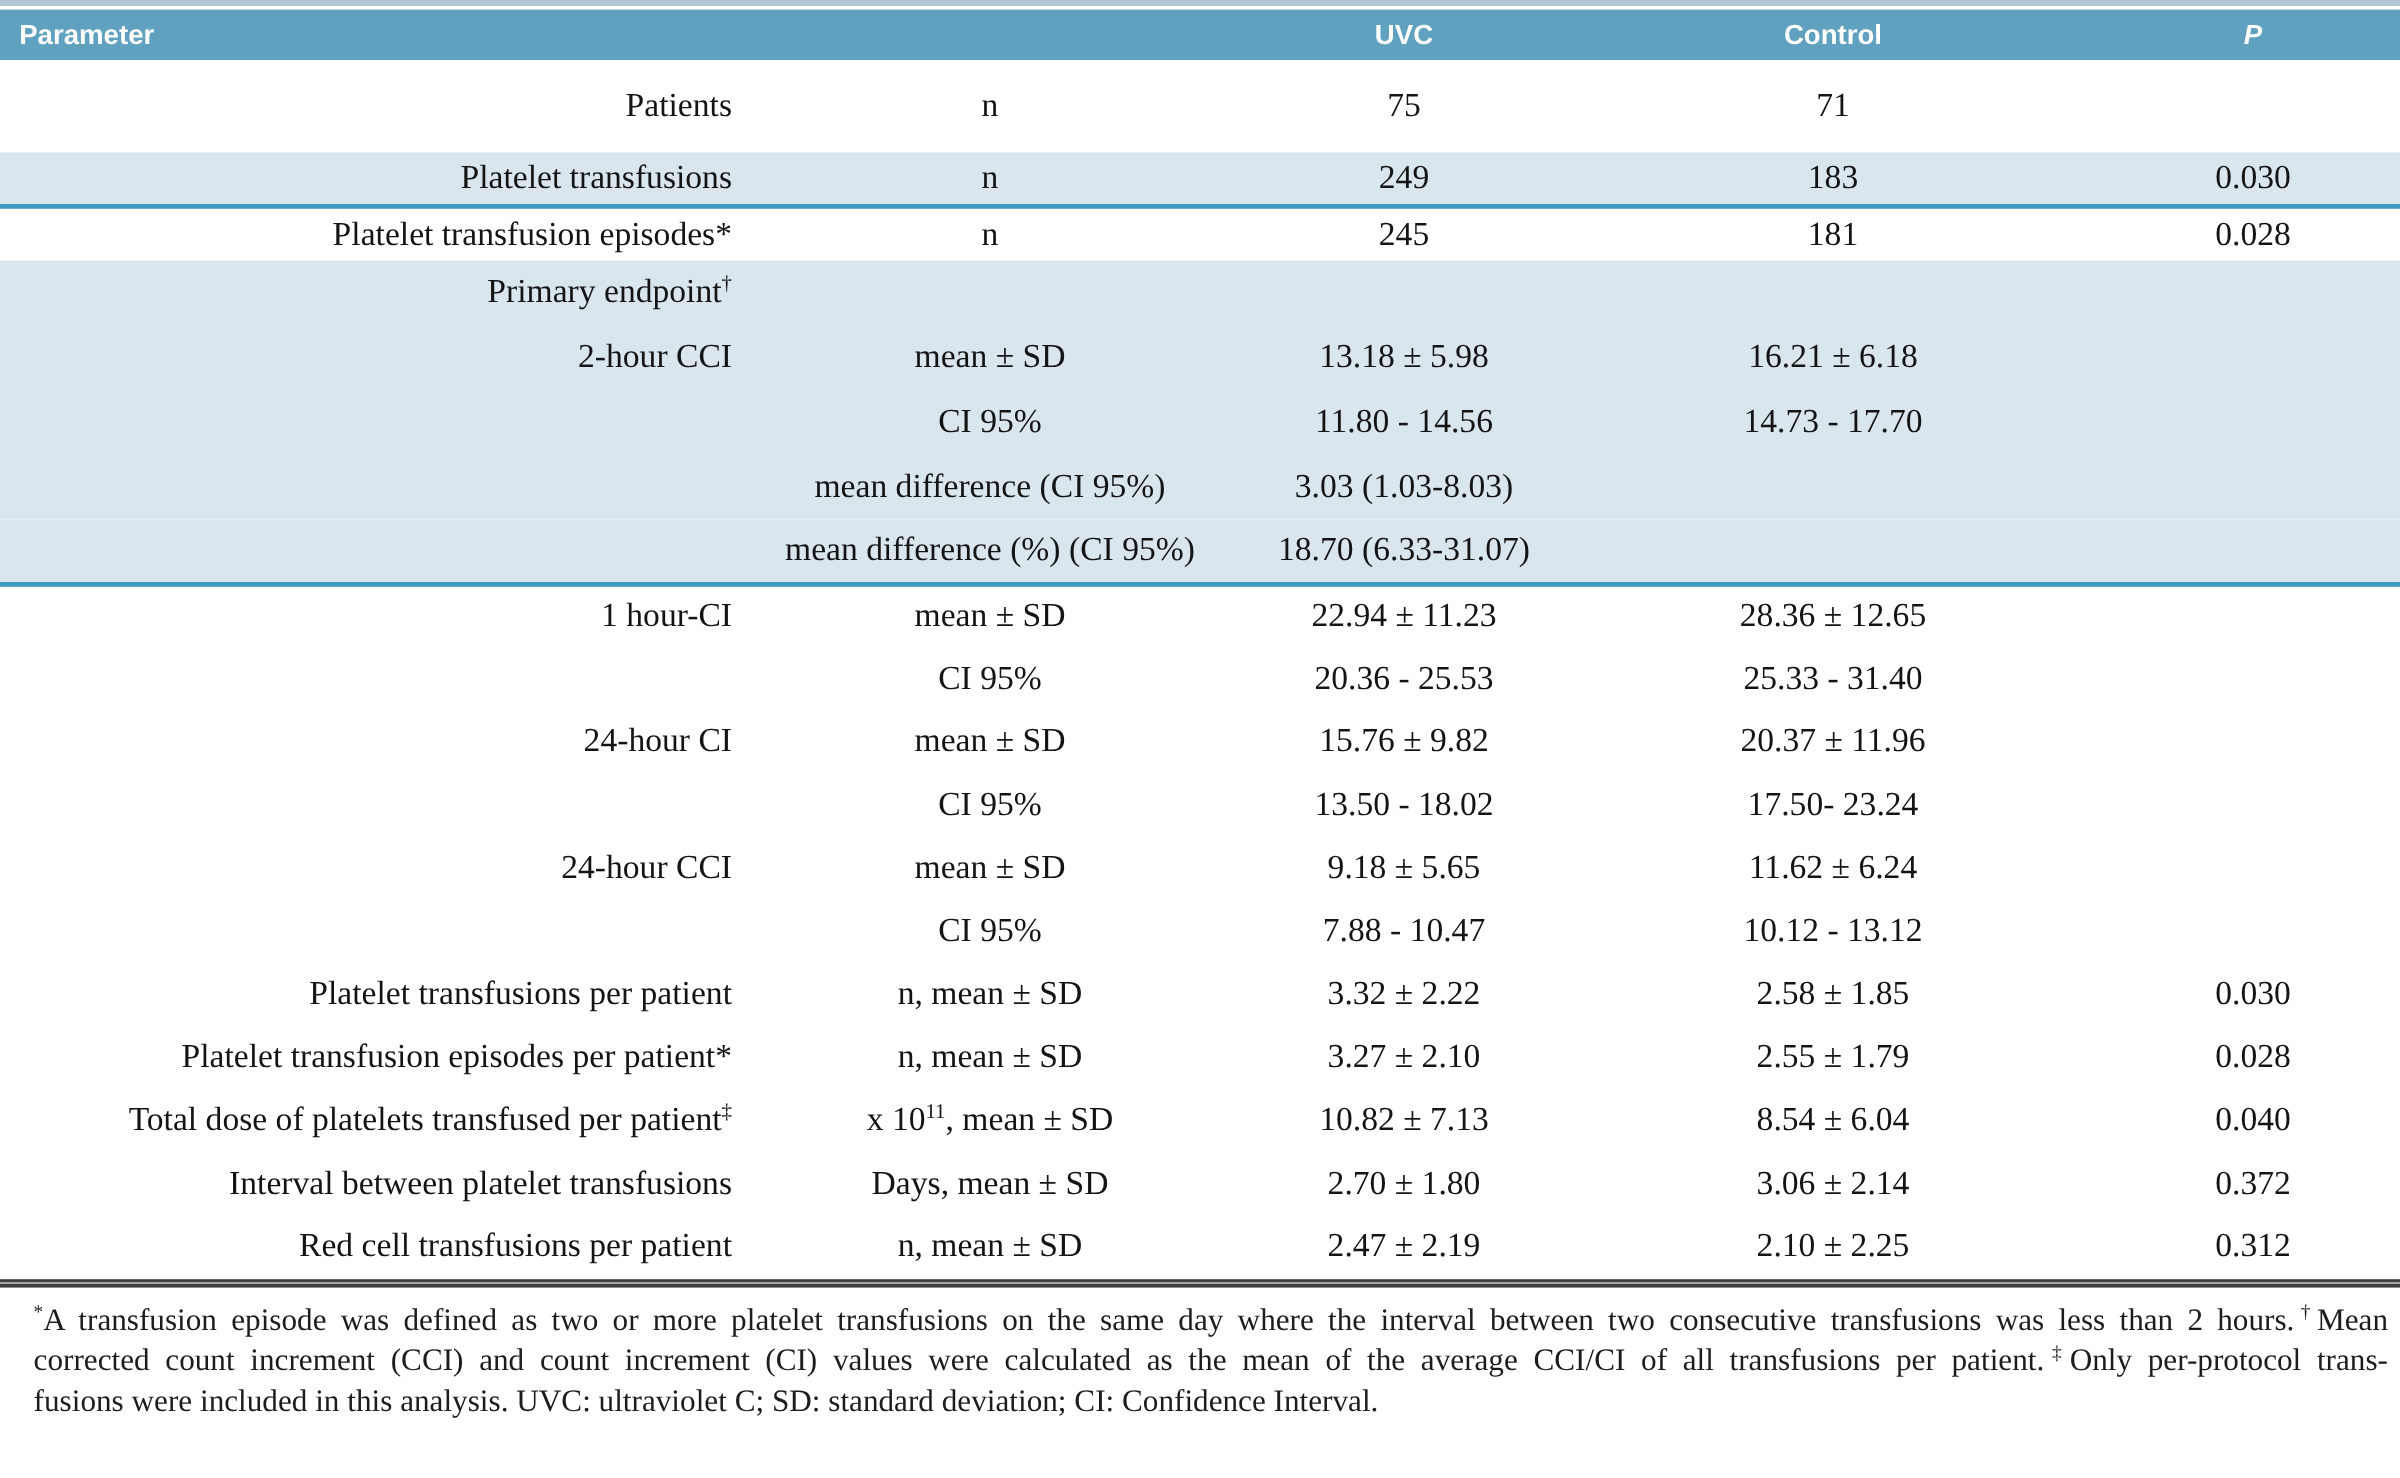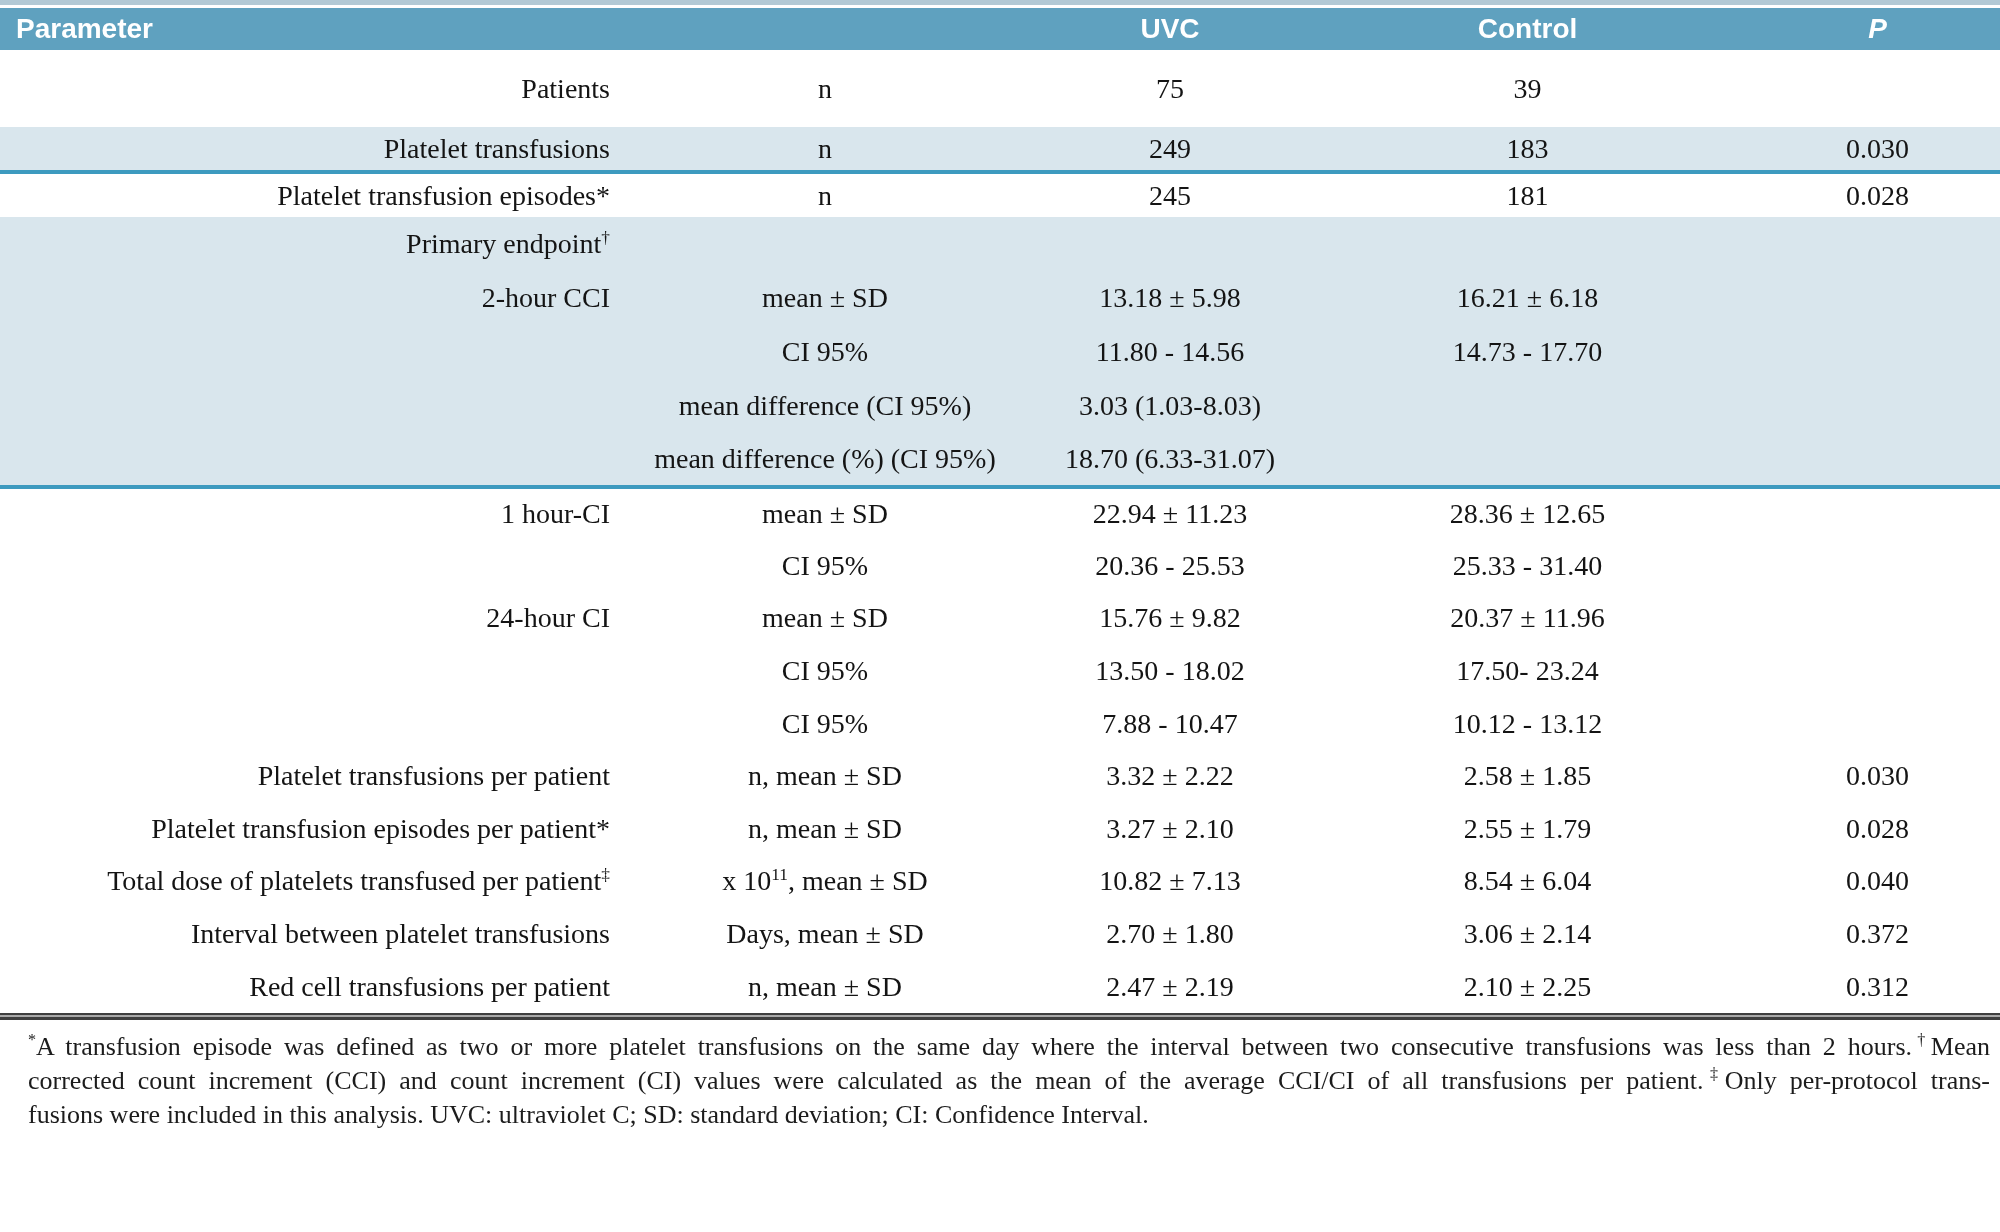--- a/index.html
+++ b/index.html
@@ -18,21 +18,21 @@
     width:2000px;height:1232px;overflow:hidden;background:#FFFFFF;
     font-family:"Liberation Serif", serif;color:var(--text);
   }
   .top-strip{height:5px;background:var(--top-strip);margin-bottom:3px;}
   table.results{
     width:2000px;border-collapse:collapse;table-layout:fixed;
   }
   thead th{
     background:var(--header-bg);color:var(--header-text);
     font-family:"Liberation Sans", sans-serif;font-weight:bold;
-    font-size:28px;height:42px;padding:0;text-align:center;
+    font-size:23px;height:42px;padding:0;text-align:center;
     white-space:nowrap;
   }
   thead th.c-param{text-align:left;padding-left:16px;}
   thead th.c-p{font-style:italic;}
   tbody td{
     font-size:28px;padding:0;text-align:center;white-space:nowrap;
     overflow:visible;vertical-align:middle;
   }
   tbody td.c-param{text-align:right;padding-left:13px;}
   tbody tr.indent td.c-param{padding-left:36px;}
@@ -74,21 +74,21 @@
       <th class="c-uvc">UVC</th>
       <th class="c-control">Control</th>
       <th class="c-p">P</th>
     </tr>
   </thead>
   <tbody id="tbody">
       <tr class="r-first">
         <td class="c-param">Patients</td>
         <td class="c-stat">n</td>
         <td class="c-uvc">75</td>
-        <td class="c-control">39</td>
+        <td class="c-control">71</td>
         <td class="c-p"></td>
       </tr>
       <tr class="r-top bg-band divider">
         <td class="c-param">Platelet transfusions</td>
         <td class="c-stat">n</td>
         <td class="c-uvc">249</td>
         <td class="c-control">183</td>
         <td class="c-p">0.030</td>
       </tr>
       <tr class="r-top">
@@ -155,20 +155,27 @@
         <td class="c-p"></td>
       </tr>
       <tr class="r-secondary indent">
         <td class="c-param"></td>
         <td class="c-stat">CI 95%</td>
         <td class="c-uvc">13.50 - 18.02</td>
         <td class="c-control">17.50- 23.24</td>
         <td class="c-p"></td>
       </tr>
       <tr class="r-secondary indent">
+        <td class="c-param">24-hour CCI</td>
+        <td class="c-stat">mean ± SD</td>
+        <td class="c-uvc">9.18 ± 5.65</td>
+        <td class="c-control">11.62 ± 6.24</td>
+        <td class="c-p"></td>
+      </tr>
+      <tr class="r-secondary indent">
         <td class="c-param"></td>
         <td class="c-stat">CI 95%</td>
         <td class="c-uvc">7.88 - 10.47</td>
         <td class="c-control">10.12 - 13.12</td>
         <td class="c-p"></td>
       </tr>
       <tr class="r-secondary indent">
         <td class="c-param">Platelet transfusions per patient</td>
         <td class="c-stat">n, mean ± SD</td>
         <td class="c-uvc">3.32 ± 2.22</td>

